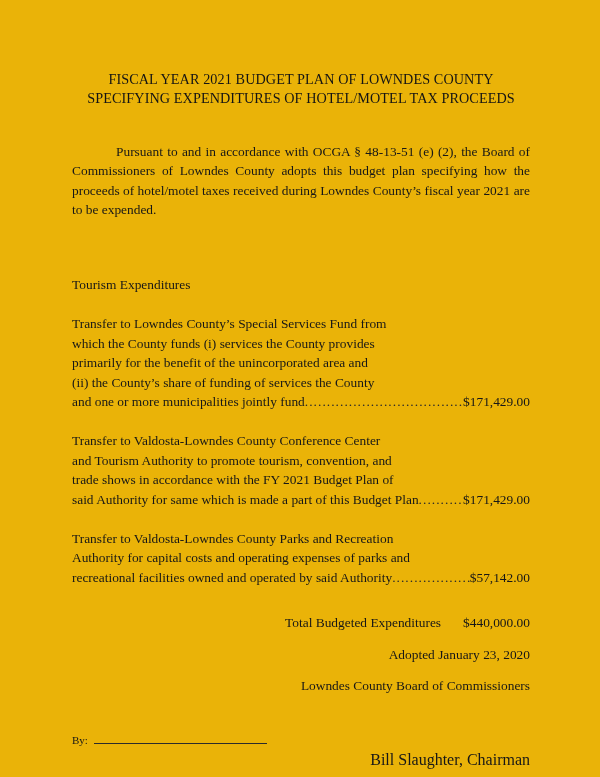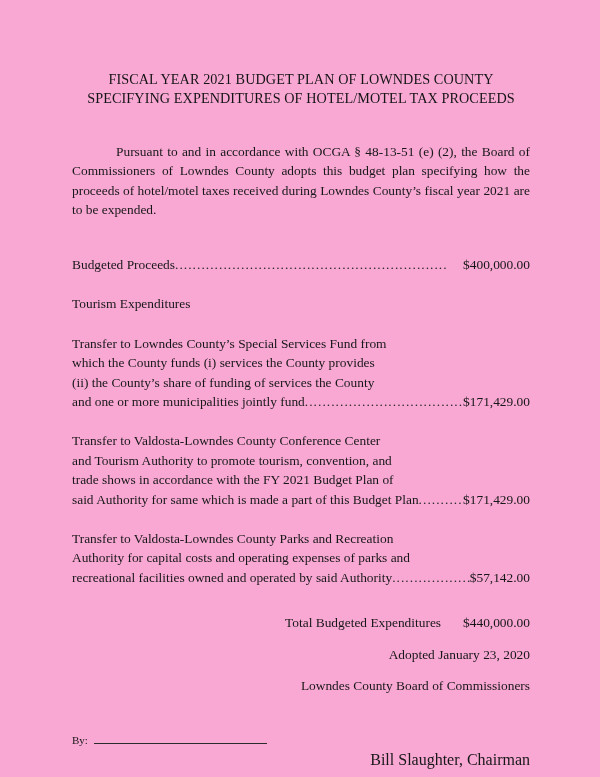--- a/index.html
+++ b/index.html
@@ -14,21 +14,21 @@
     overflow: hidden;
     font-family: "Liberation Serif", "DejaVu Serif", serif;
     color: #1a1a1a;
     -webkit-font-smoothing: antialiased;
   }
   .page {
     position: absolute;
     left: 0; top: 0;
     width: 600px;
     height: 777px;
-    background: #f9a8d4;
+    background: #eab308;
   }
   
   .content {
     position: absolute;
     left: 72px;
     top: 0;
     width: 458px;
   }
 
   .title-block {
@@ -125,37 +125,33 @@
 
     <div class="title-block">
       <span class="title-line">FISCAL YEAR 2021 BUDGET PLAN OF LOWNDES COUNTY</span>
       <span class="title-line">SPECIFYING EXPENDITURES OF HOTEL/MOTEL TAX PROCEEDS</span>
     </div>
 
     <p class="intro">Pursuant to and in accordance with OCGA § 48-13-51 (e) (2), the Board of Commissioners of Lowndes County adopts this budget plan specifying how the proceeds of hotel/motel taxes received during Lowndes County’s fiscal year 2021 are to be expended.</p>
 
     <div class="spacer-22"></div>
 
-    <div class="leader-row">
-      <span class="leader-label">Budgeted Proceeds</span>
-      <span class="leader-dots">..............................................................</span>
-      <span class="leader-amount">$400,000.00</span>
-    </div>
 
     <div class="gap-md"></div>
 
     <div class="block">
       <div class="block-line">Tourism Expenditures</div>
     </div>
 
     <div class="gap-md"></div>
 
     <div class="block">
       <div class="block-line">Transfer to Lowndes County’s Special Services Fund from</div>
       <div class="block-line">which the County funds (i) services the County provides</div>
+      <div class="block-line">primarily for the benefit of the unincorporated area and</div>
       <div class="block-line">(ii) the County’s share of funding of services the County</div>
       <div class="leader-row">
         <span class="leader-label">and one or more municipalities jointly fund</span>
         <span class="leader-dots">........................................</span>
         <span class="leader-amount">$171,429.00</span>
       </div>
     </div>
 
     <div class="gap-md"></div>
 

